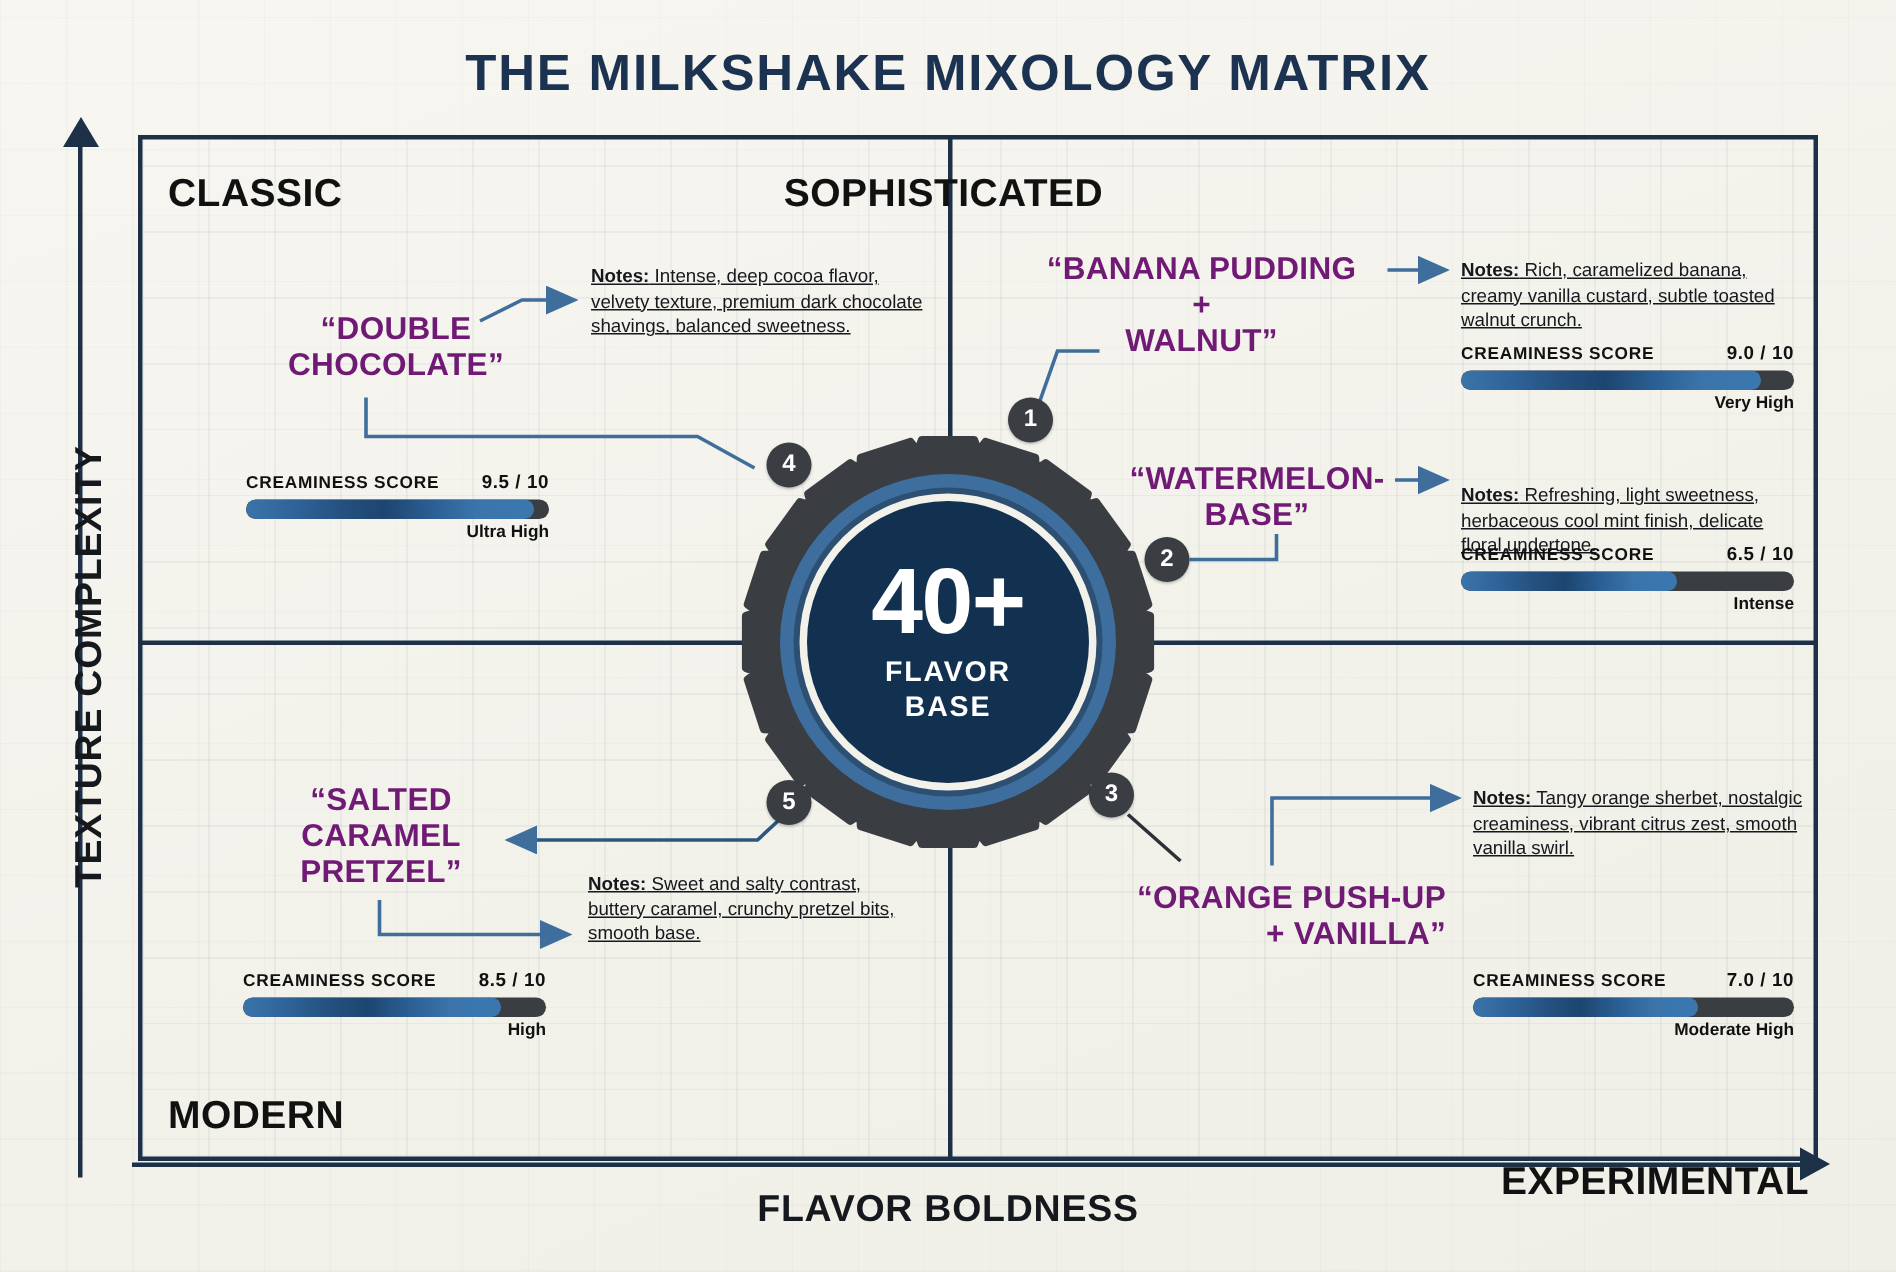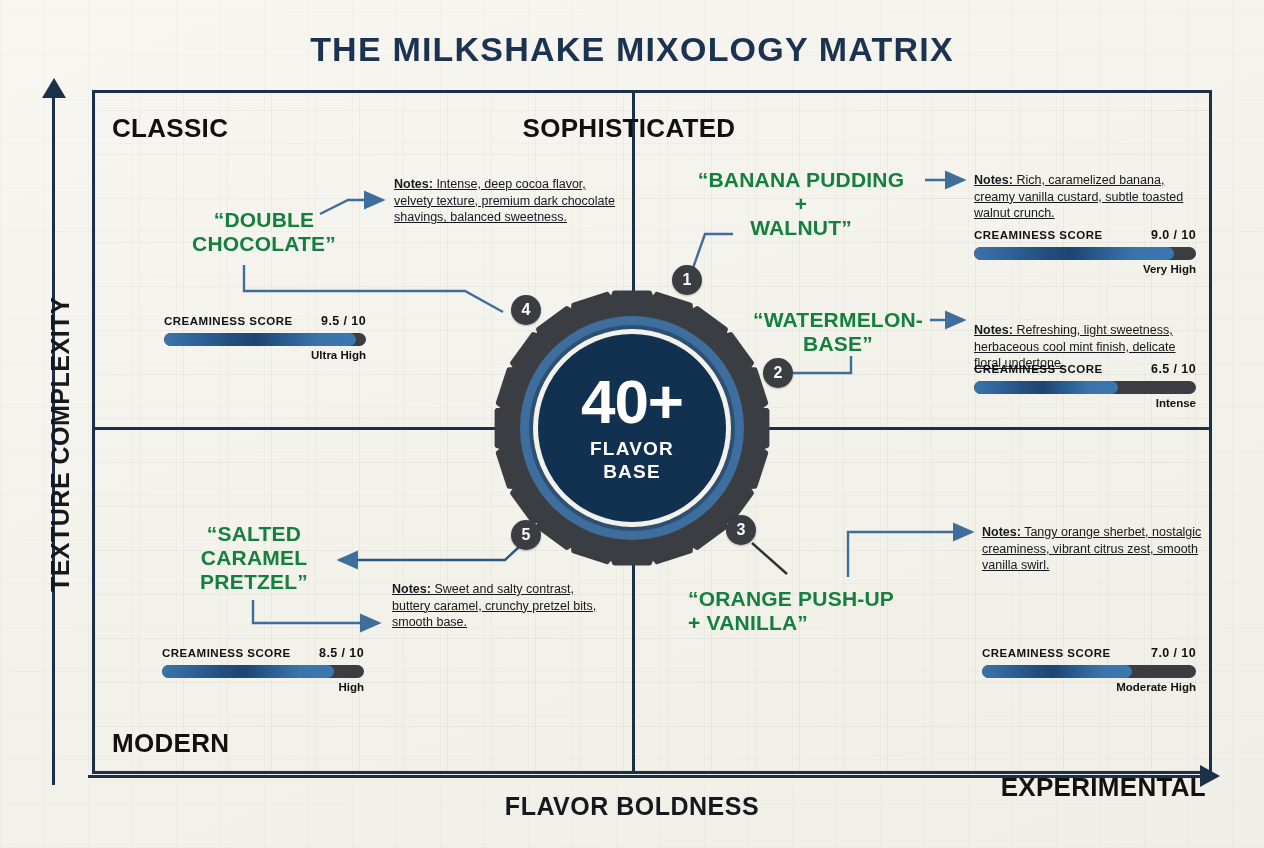--- a/index.html
+++ b/index.html
@@ -85,21 +85,21 @@
   .quad-label{
     position:absolute;font-size:26px;font-weight:bold;letter-spacing:0.3px;color:#111;
   }
   .q-tl{left:112px;top:113px;}
   .q-tr{right:0;top:113px;width:1212px;text-align:center;padding-right:58px;box-sizing:border-box;}
   .q-bl{left:112px;top:728px;}
   .q-br{right:0;top:772px;width:1212px;text-align:right;padding-right:58px;box-sizing:border-box;}
 
   
   .flavor-name{
-    position:absolute;font-size:21px;font-weight:bold;line-height:1.14;color:#15803d;letter-spacing:0.2px;
+    position:absolute;font-size:21px;font-weight:bold;line-height:1.14;color:#701a75;letter-spacing:0.2px;
   }
   .notes{
     position:absolute;font-size:12.5px;line-height:1.33;color:#15181c;text-decoration:underline;
   }
   .notes b{font-weight:bold;}
 
   
   .score{position:absolute;}
   .score-row{display:flex;justify-content:space-between;align-items:baseline;
     font-size:11.5px;font-weight:bold;letter-spacing:0.4px;color:#111;}
@@ -284,21 +284,21 @@
     <span class="score-label">CREAMINESS SCORE</span>
     <span class="score-val">8.5 / 10</span>
   </div>
   <div class="bar">
     <div class="bar-fill" style="width: 85%;"></div>
   </div>
   <div class="score-tier">High</div>
 </div>
 <div class="marker" style="left:511px;top:520px;">5</div>
 
-<div class="flavor-name" style="left:688px;top:587px;width:246px;text-align:left;">
+<div class="flavor-name" style="left:718px;top:587px;width:246px;text-align:right;">
   <div>“ORANGE PUSH-UP</div>
   <div>+ VANILLA”</div>
 </div>
 <div class="notes" style="left:982px;top:524px;width:222px;">
   <b>Notes:</b><span> Tangy orange sherbet, nostalgic creaminess, vibrant citrus zest, smooth vanilla swirl.</span>
 </div>
 <div class="score" style="left:982px;top:646px;width:214px;">
   <div class="score-row">
     <span class="score-label">CREAMINESS SCORE</span>
     <span class="score-val">7.0 / 10</span>

